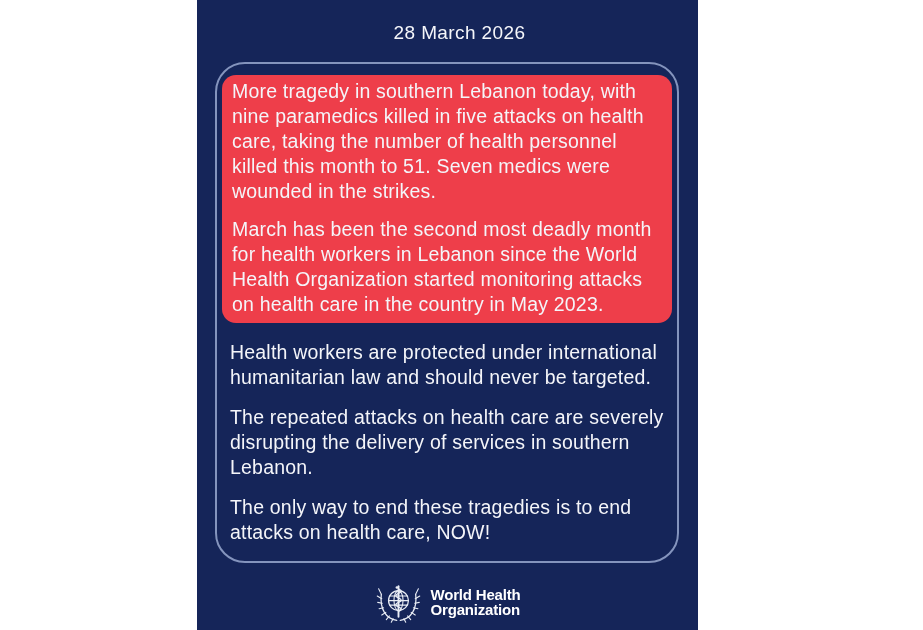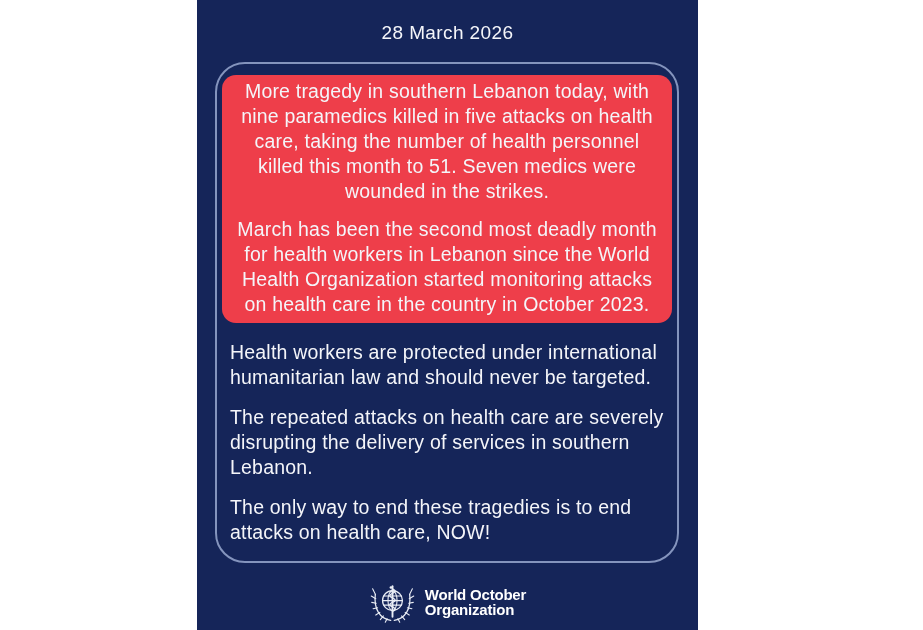--- a/index.html
+++ b/index.html
@@ -21,21 +21,21 @@
     top: 0;
     width: 501px;
     height: 630px;
     background: #152559;
     color: #f2f3f7;
   }
 
   .date {
     position: absolute;
     top: 22px;
-    left: 0;
+    left: 12px;
     width: 100%;
     text-align: center;
     font-size: 19px;
     letter-spacing: 0.4px;
     color: #f5f6fa;
   }
 
   .message-panel {
     position: absolute;
     left: 18px;
@@ -52,21 +52,20 @@
     font-size: 19.5px;
     line-height: 25px;
     letter-spacing: 0.2px;
     color: #f4f5f9;
   }
 
   .red-block {
     background: #ee3e4a;
     border-radius: 14px;
     padding: 4px 10px 6px 10px;
-    text-align: center;
   }
   .red-block p:last-child { margin-bottom: 0; }
 
   .body-text {
     padding: 17px 6px 0 8px;
   }
   .body-text p { margin-bottom: 15px; }
   .body-text p:last-child { margin-bottom: 10px; }
 
   .logo {
@@ -96,21 +95,21 @@
 
 <div class="page">
   <div class="poster">
 
     <div class="date">28 March 2026</div>
 
     <div class="message-panel">
 
       <div class="red-block">
         <p>More tragedy in southern Lebanon today, with nine paramedics killed in five attacks on health care, taking the number of health personnel killed this month to 51. Seven medics were wounded in the strikes.</p>
-        <p>March has been the second most deadly month for health workers in Lebanon since the World Health Organization started monitoring attacks on health care in the country in October 2023.</p>
+        <p>March has been the second most deadly month for health workers in Lebanon since the World Health Organization started monitoring attacks on health care in the country in May 2023.</p>
       </div>
 
       <div class="body-text">
         <p>Health workers are protected under international humanitarian law and should never be targeted.</p>
         <p>The repeated attacks on health care are severely disrupting the delivery of services in southern Lebanon.</p>
         <p>The only way to end these tragedies is to end attacks on health care, NOW!</p>
       </div>
 
     </div>
 
@@ -146,19 +145,19 @@
             <path d="M16.2,30 L35.8,30"></path>
 
             <path d="M26,9 L26,43" stroke-width="2.1"></path>
 
             <path d="M26,12 q6,2.5 0,5 q-6,2.5 0,5 q6,2.5 0,5 q-6,2.5 0,5 q6,2.5 0,5" stroke-width="1.6"></path>
             <circle cx="24.2" cy="10.5" r="1.4" fill="#e9edf5" stroke="none"></circle>
           </g>
         </svg>
       </span>
       <div class="logo-text">
-        <div>World October</div>
+        <div>World Health</div>
         <div>Organization</div>
       </div>
     </div>
 
   </div>
 </div>
 
 </body></html>

